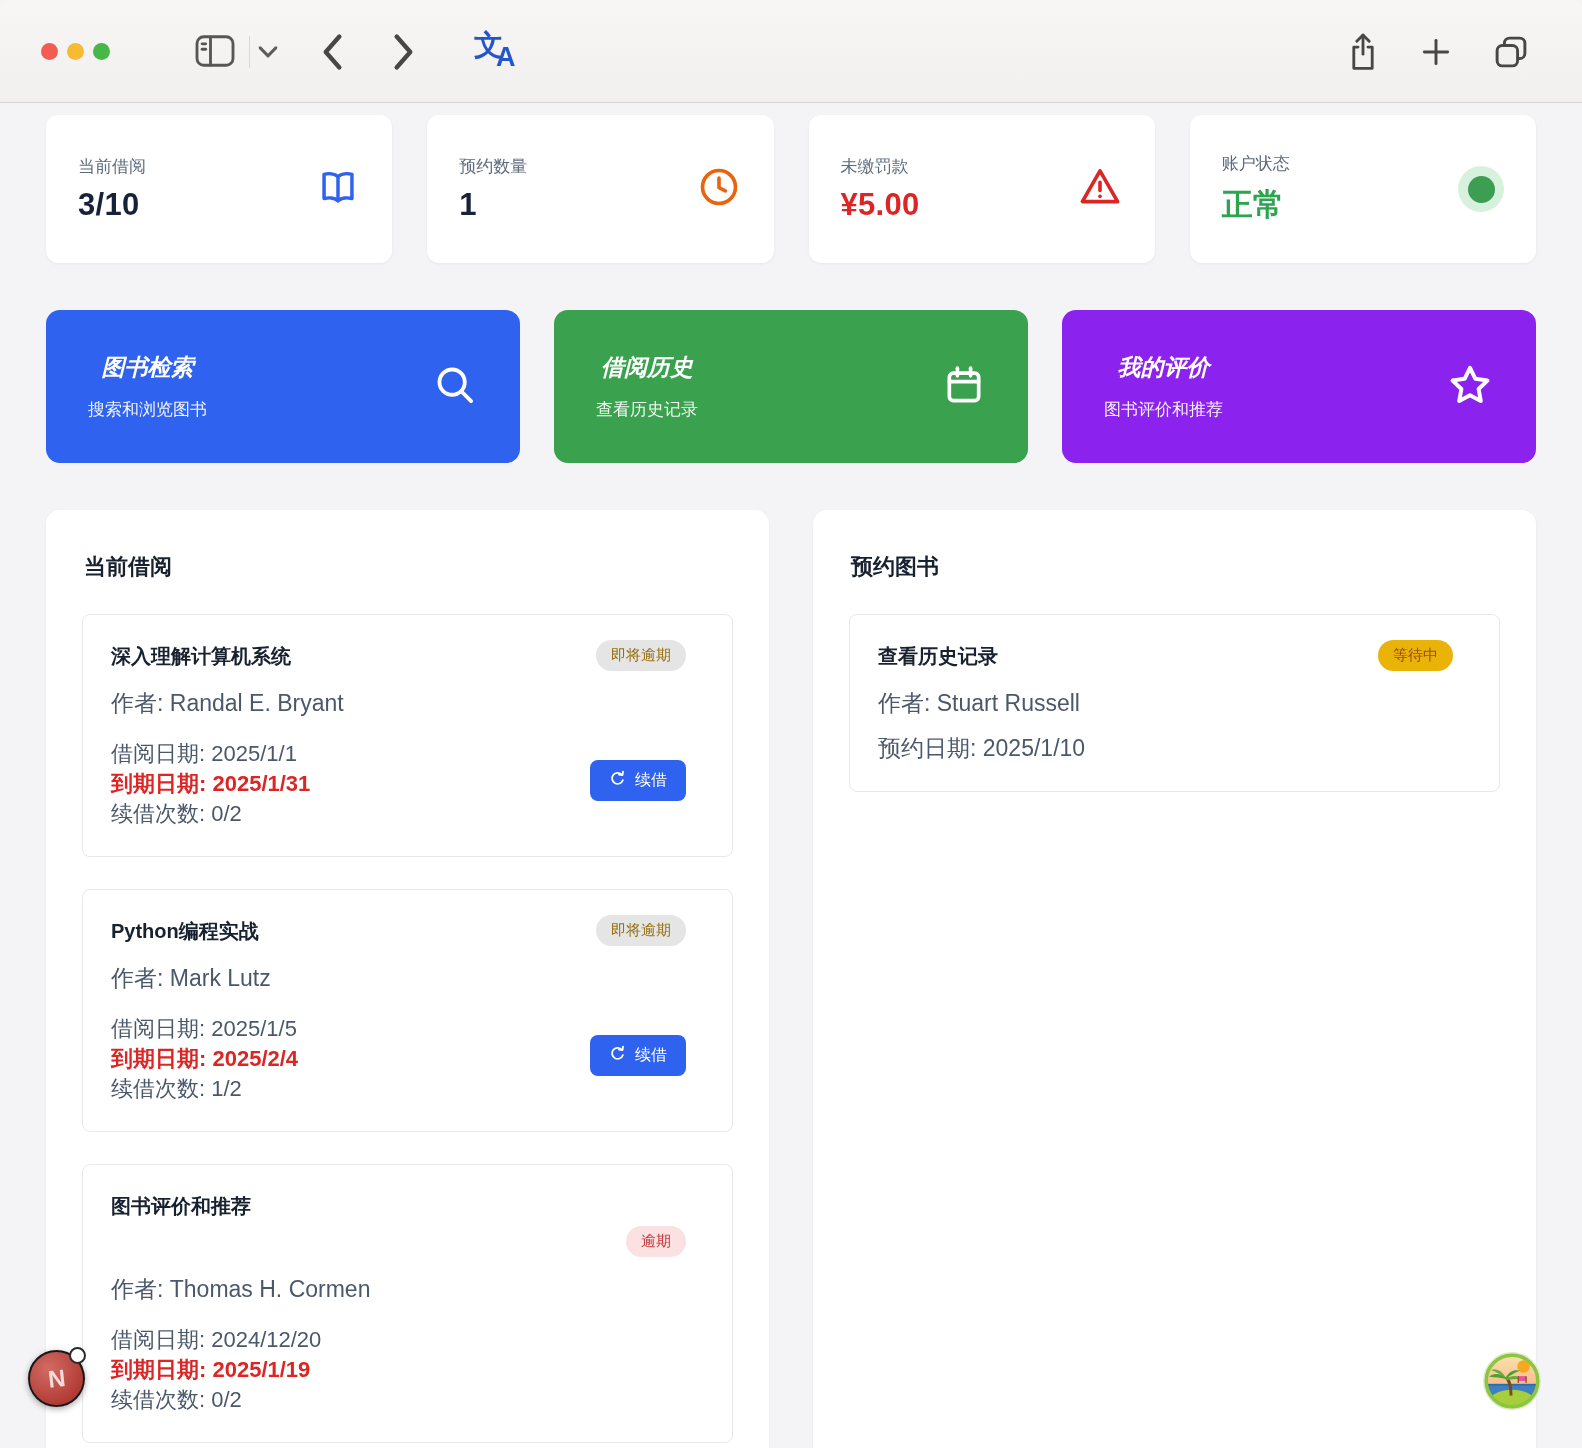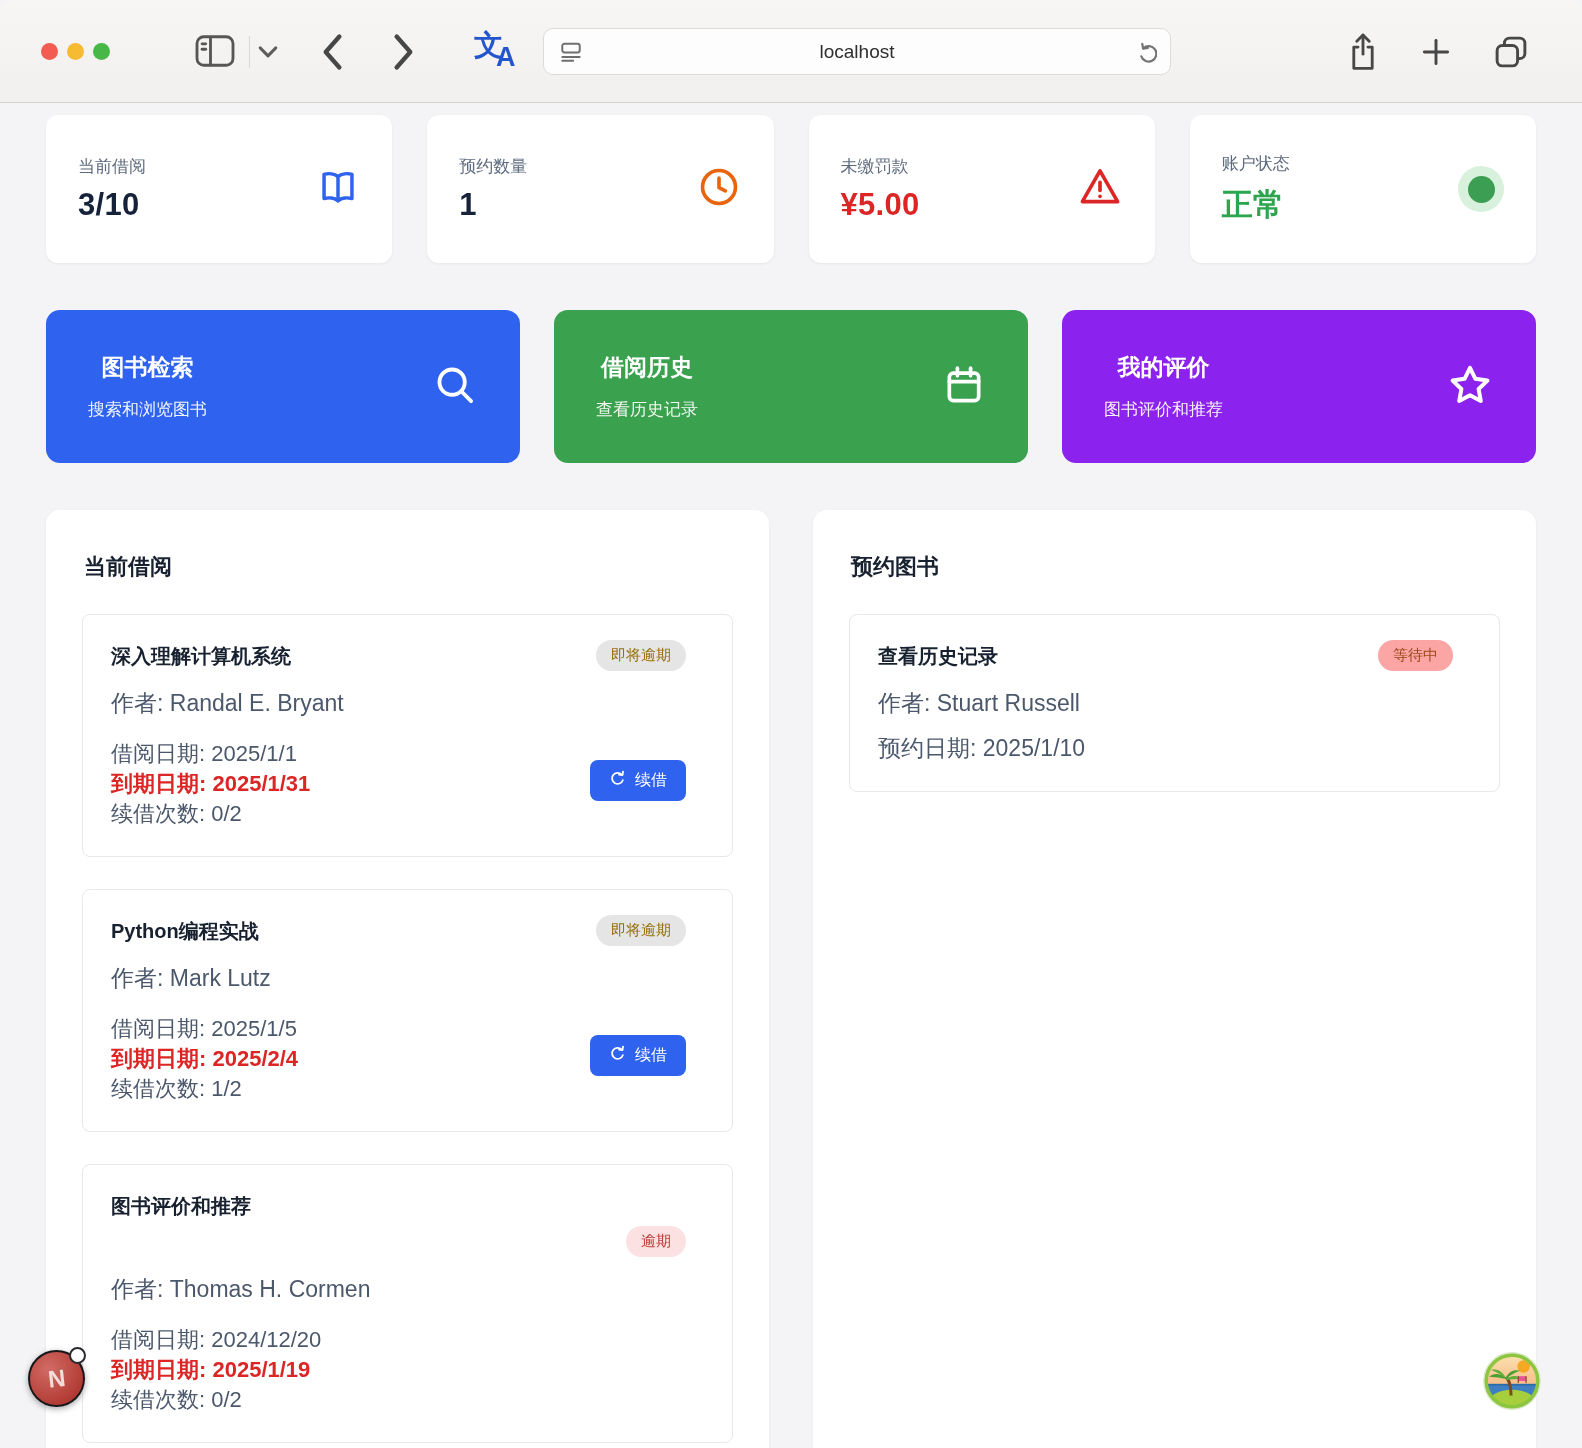--- a/index.html
+++ b/index.html
@@ -35,35 +35,35 @@
   .stat-label { font-size:17px; color:#5d6a7e; margin-bottom:9px; }
   .stat-value { font-size:31px; font-weight:700; color:#16213a; letter-spacing:.3px; }
   .status-dot-wrap { width:46px; height:46px; border-radius:50%; background:#d7f1dc;
     display:flex; align-items:center; justify-content:center; }
   .status-dot { width:27px; height:27px; border-radius:50%; background:#3b9e52; }
 
   .actions { display:flex; gap:34px; margin-top:47px; }
   .action-btn { flex:1; height:153px; border-radius:14px; padding:0 42px;
     display:flex; align-items:center; justify-content:space-between; color:#fff;
     cursor:pointer; border:none; }
-  .action-title { font-size:23px; font-weight:700; margin-bottom:15px; }
+  .action-title { font-size:23px; font-weight:700; margin-bottom:15px;font-style:italic; }
   .action-sub { font-size:17px; opacity:.93; }
 
   .panels { display:flex; gap:44px; margin-top:47px; align-items:stretch; }
   .panel { flex:1; background:#fff; border-radius:14px; box-shadow:0 1px 3px rgba(16,24,40,.06);
     padding:36px 36px 40px 36px; min-height:873px; }
   .panel-title { font-size:22px; font-weight:700; color:#18212f; margin:6px 0 0 2px; }
 
   .book-card { margin-top:32px; border:1px solid #e6e8ec; border-radius:8px; padding:25px 46px 27px 28px; }
   .bc-head { display:flex; align-items:flex-start; justify-content:space-between; }
   .bc-title { font-size:20px; font-weight:700; color:#18212f; padding-top:3px; }
   .badge { font-size:15px; padding:6px 15px; border-radius:999px; white-space:nowrap; }
   .badge--yellow { background:#e5e5e5; color:#97700d; }
   .badge--red    { background:#fbe1e1; color:#c03a3a;margin-top:36px; }
-  .badge--orange { background:#fca5a5; color:#9c4a1b;text-align:center; }
+  .badge--orange { background:#eab308; color:#9c4a1b;text-align:center; }
   .bc-author { margin-top:17px; font-size:23px; color:#4b586c; }
   .bc-meta-row { margin-top:13px; display:flex; align-items:center; justify-content:space-between; }
   .bc-dates { font-size:22px; color:#4b586c; line-height:30px;margin-top:7px; }
   .bc-dates .due { color:#dc2626; font-weight:700; }
   .renew-btn { background:#2e62ef; color:#fff; border:none; border-radius:8px;
     padding:10px 19px; font-size:16px; display:flex; align-items:center; gap:9px; cursor:pointer;
     font-family:inherit; }
 
   
   .n-badge { position:absolute; left:28px; top:1350px; width:57px; height:57px; border-radius:50%;
@@ -108,36 +108,20 @@
     <svg width="26" height="40" viewBox="0 0 14 22" fill="none" stroke="#474747" stroke-width="2.4" stroke-linecap="round" stroke-linejoin="round">
       <polyline points="3.5,2.5 11,11 3.5,19.5"></polyline>
     </svg>
   </div>
 
   <div class="translate-icon">
     <span class="zh">文</span>
       <span class="a">A</span>
   </div>
 
-  <div class="url-field">
-    <span class="url-reader">
-      <svg width="24" height="24" viewBox="0 0 22 22" fill="none" stroke="#6f6f6f" stroke-width="1.8" stroke-linecap="round">
-        <rect x="3" y="3.5" width="16" height="8" rx="2"></rect>
-        <line x1="3" y1="15.5" x2="19" y2="15.5"></line>
-        <line x1="3" y1="19" x2="13" y2="19"></line>
-      </svg>
-    </span>
-    <span class="url-text">localhost</span>
-    <span class="url-reload">
-      <svg width="22" height="22" viewBox="0 0 16 16" fill="none" stroke="#737373" stroke-width="1.6" stroke-linecap="round" stroke-linejoin="round">
-        <path d="M4.6 10.4 a5.6 5.6 0 1 0 1.5-5.9"></path>
-        <polyline points="5.3,1.4 5.9,4.9 9.4,4.3"></polyline>
-      </svg>
-    </span>
-  </div>
 
   <div class="tb-item" style="left:1346px;top:30px;">
     <svg width="34" height="44" viewBox="0 0 24 30" fill="none" stroke="#474747" stroke-width="2" stroke-linecap="round" stroke-linejoin="round">
       <path d="M8.5 11.5 H5.5 V26.5 H18.5 V11.5 H15.5"></path>
       <line x1="12" y1="3.2" x2="12" y2="16.5"></line>
       <polyline points="7.6,7.4 12,3 16.4,7.4"></polyline>
     </svg>
   </div>
   <div class="tb-item" style="left:1420px;top:36px;">
     <svg width="32" height="32" viewBox="0 0 22 22" fill="none" stroke="#474747" stroke-width="2" stroke-linecap="round">

